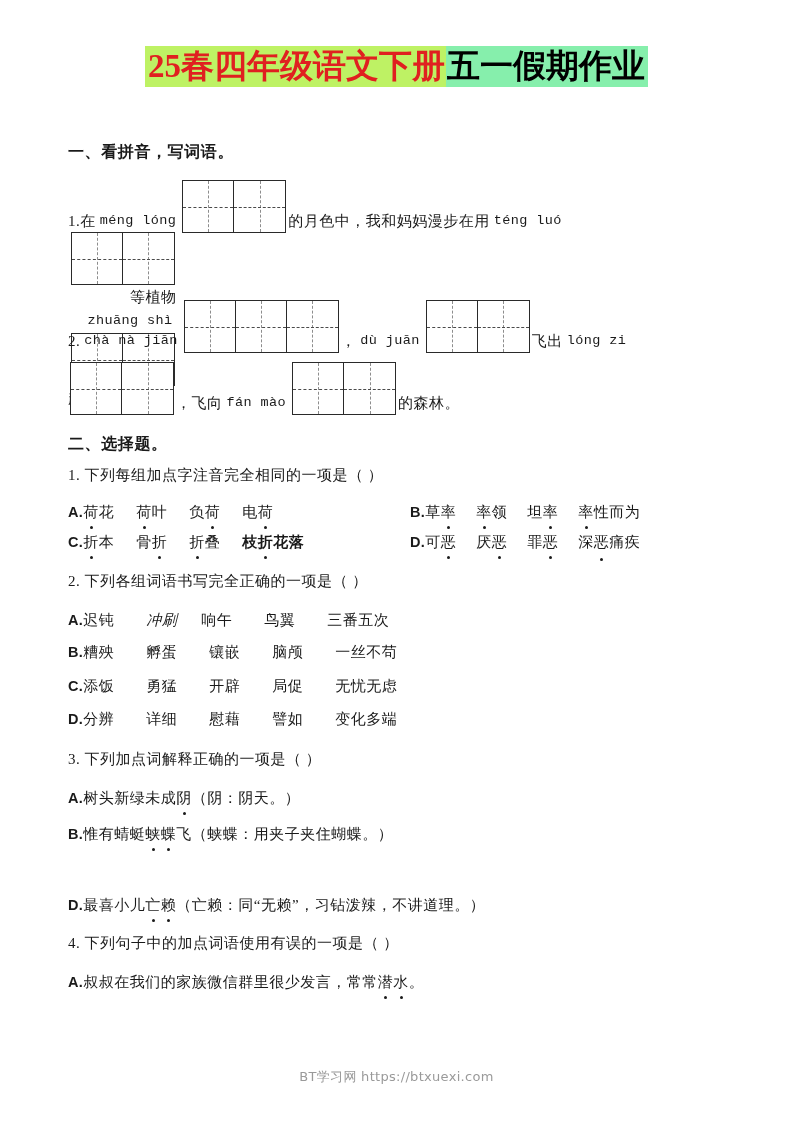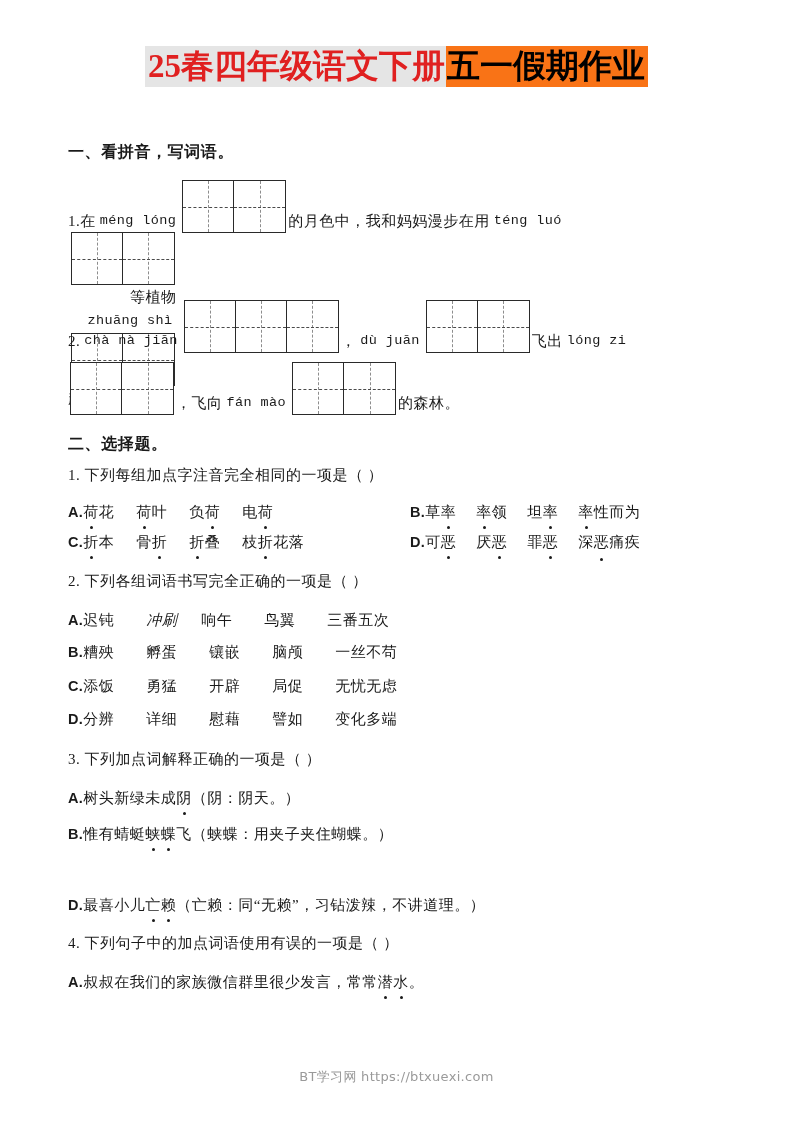--- a/index.html
+++ b/index.html
@@ -33,26 +33,26 @@
   }
   .title-line {
     display: inline-block;
     font-size: 33px;
     font-weight: bold;
     line-height: 44px;
     letter-spacing: 0px;
   }
   .title-red {
     color: #e02020;
-    background: #e5e5e5;
+    background: #bef264;
     padding: 2px 1px 3px 3px;
   }
   .title-hl {
     color: #000000;
-    background: #f97316;
+    background: #86efac;
     padding: 2px 3px 3px 1px;
   }
 
   
   .sec-head {
     position: absolute;
     font-size: 16px;
     font-weight: bold;
     letter-spacing: 0.6px;
     white-space: nowrap;
@@ -239,21 +239,21 @@
   <div class="qline" style="left:68px; top:466px;">1. 下列每组加点字注音完全相同的一项是（      ）</div>
 
   <div class="opt-row" style="left:68px; top:500px;">
     <span class="opt-letter">A.</span><span class="cn"><span class="dotchar">荷</span>花</span><span class="cn" style="padding-left:22px;"><span class="dotchar">荷</span>叶</span><span class="cn" style="padding-left:22px;">负<span class="dotchar">荷</span></span><span class="cn" style="padding-left:22px;">电<span class="dotchar">荷</span></span>
   </div>
   <div class="opt-row" style="left:410px; top:500px;">
     <span class="opt-letter">B.</span><span class="cn">草<span class="dotchar">率</span></span><span class="cn" style="padding-left:20px;"><span class="dotchar">率</span>领</span><span class="cn" style="padding-left:20px;">坦<span class="dotchar">率</span></span><span class="cn" style="padding-left:20px;"><span class="dotchar">率</span>性而为</span>
   </div>
 
   <div class="opt-row" style="left:68px; top:530px;">
-    <span class="opt-letter">C.</span><span class="cn"><span class="dotchar">折</span>本</span><span class="cn" style="padding-left:22px;">骨<span class="dotchar">折</span></span><span class="cn" style="padding-left:22px;"><span class="dotchar">折</span>叠</span><span class="cn" style="padding-left:22px;">枝<span class="dotchar">折</span>花落</span>
+    <span class="opt-letter">C.</span><span class="cn"><span class="dotchar">折</span>本</span><span class="cn" style="padding-left:22px;">骨<span class="dotchar">折</span></span><span class="cn" style="padding-left:22px;"><span class="dotchar">折</span>叠</span><span class="cn" style="padding-left:22px;font-weight:bold;">枝<span class="dotchar">折</span>花落</span>
   </div>
   <div class="opt-row" style="left:410px; top:530px;">
     <span class="opt-letter">D.</span><span class="cn">可<span class="dotchar">恶</span></span><span class="cn" style="padding-left:20px;">厌<span class="dotchar">恶</span></span><span class="cn" style="padding-left:20px;">罪<span class="dotchar">恶</span></span><span class="cn" style="padding-left:20px;font-family:Liberation Mono, monospace;">深<span class="dotchar">恶</span>痛疾</span>
   </div>
 
   <div class="qline" style="left:68px; top:572px;">2. 下列各组词语书写完全正确的一项是（      ）</div>
 
   <div class="opt-row" style="left:68px; top:608px;">
     <span class="opt-letter">A.</span><span class="cn">迟钝</span><span class="cn" style="padding-left:32px;font-style:italic;">冲刷</span><span class="cn" style="padding-left:24px;">响午</span><span class="cn" style="padding-left:32px;">鸟翼</span><span class="cn" style="padding-left:32px;">三番五次</span>
   </div>

